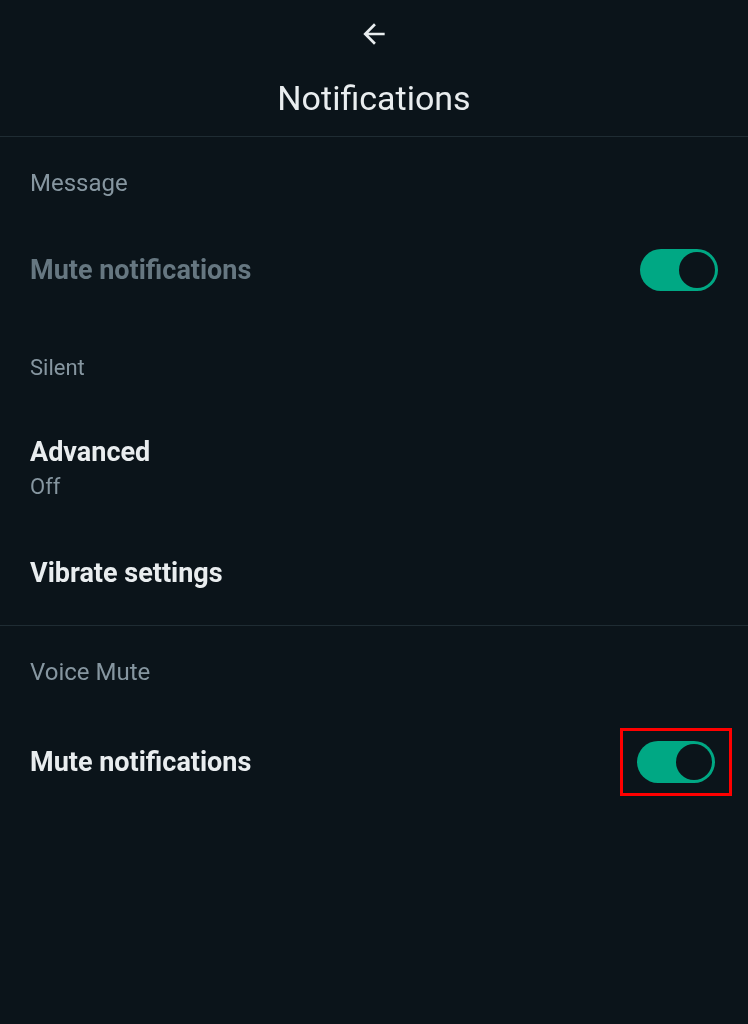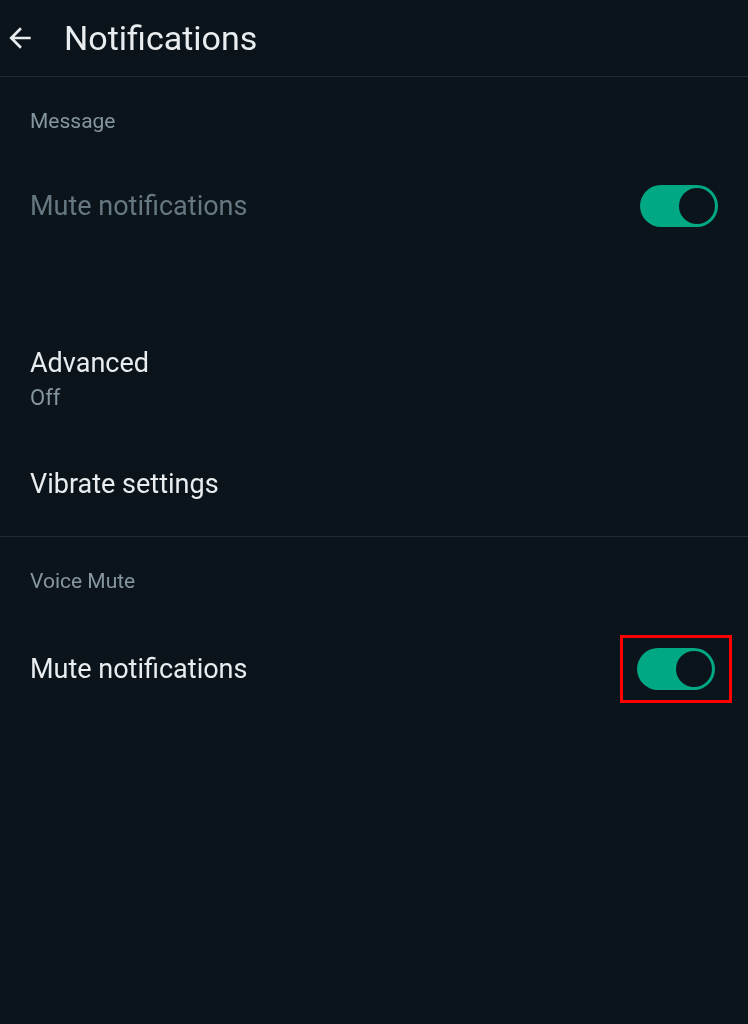--- a/index.html
+++ b/index.html
@@ -11,22 +11,23 @@
       background-color: #0b141a;
       color: #e9edef;
       font-family: -apple-system, BlinkMacSystemFont, 'Segoe UI', Roboto, sans-serif;
       width: 748px;
       height: 1024px;
       overflow: hidden;
     }
     .header {
       display: flex;
       align-items: center;
-      padding: 18px 4px;
+      padding: 18px 20px;
       gap: 28px;
+      flex-direction: column;
     }
     .back-icon {
       width: 32px;
       height: 32px;
       display: flex;
       align-items: center;
       justify-content: center;
       cursor: pointer;
     }
     .back-icon svg {
@@ -39,39 +40,39 @@
       font-weight: 400;
       color: #e9edef;
     }
     .divider {
       height: 1px;
       background-color: #1f2c33;
       width: 100%;
     }
     .section-header {
       color: #8696a0;
-      font-size: 21px;
+      font-size: 24px;
       padding: 32px 30px 16px 30px;
     }
     .row {
       display: flex;
       align-items: center;
       justify-content: space-between;
       padding: 26px 30px;
       cursor: pointer;
     }
     .row-text {
       display: flex;
       flex-direction: column;
       gap: 6px;
     }
     .row-label {
       font-size: 27px;
       color: #e9edef;
-      font-weight: 400;
+      font-weight: 700;
     }
     .row-label.dimmed {
       color: #667781;
     }
     .row-sub {
       font-size: 22px;
       color: #8696a0;
     }
     .toggle {
       width: 78px;
@@ -128,20 +129,21 @@
   <div class="row-text">
     <div class="row-label dimmed">Mute notifications</div>
   </div>
   <div class="toggle">
     <div class="toggle-knob"></div>
   </div>
 </div>
 
 <div class="row row-tone">
   <div class="row-text">
+    <div class="row-sub">Silent</div>
   </div>
 </div>
 
 <div class="row row-vibrate">
   <div class="row-text">
     <div class="row-label">Advanced</div>
     <div class="row-sub">Off</div>
   </div>
 </div>
 

